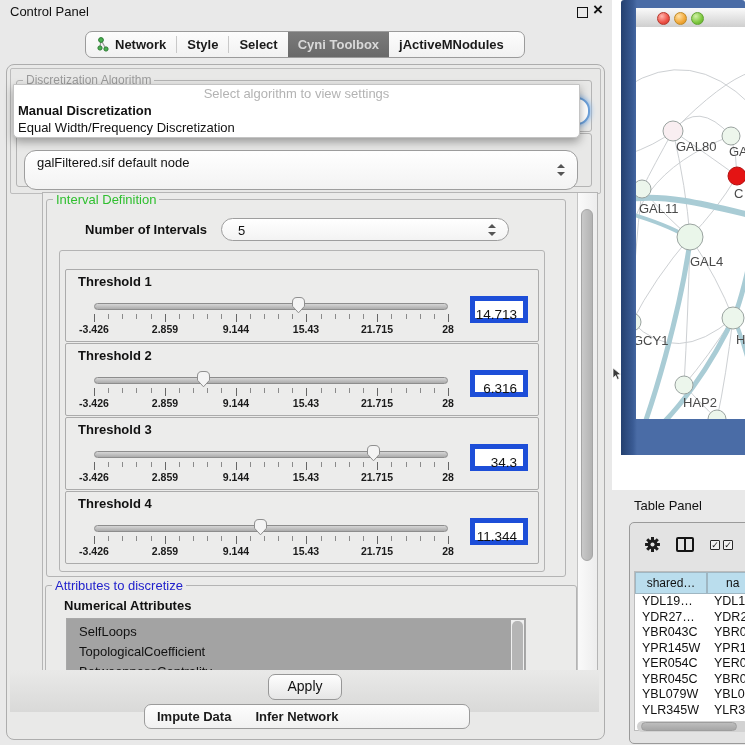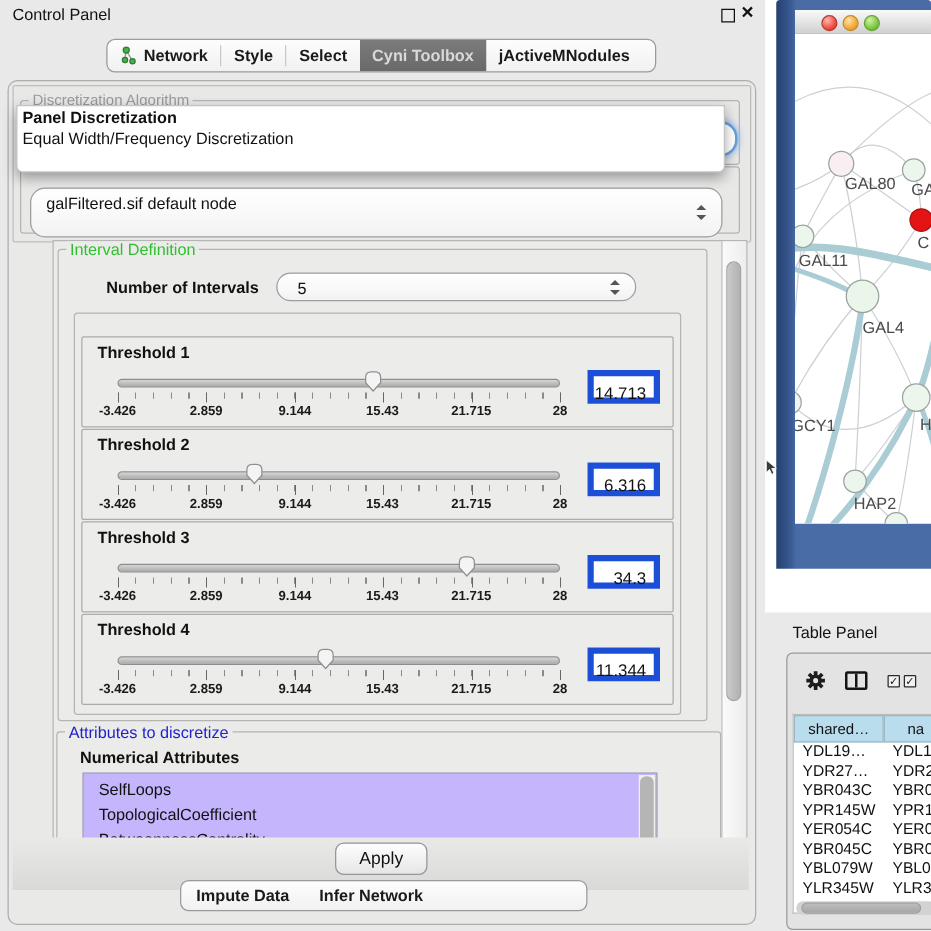--- a/index.html
+++ b/index.html
@@ -57,21 +57,21 @@
            background:linear-gradient(90deg,#c9c9c9,#b2b2b2);border:1px solid #a5a5a5;box-sizing:border-box;}
   .iv-group{left:3px;top:6px;width:518px;height:376px;}
   .iv-group>.group-label{background:#ebebea;color:#2fbf2f;font-size:13px;}
   .noi-label{left:38px;top:22px;font-size:13px;font-weight:bold;color:#111;}
   .noi-spinner{left:174px;top:18px;width:288px;height:23px;line-height:23px;padding-left:16px;box-sizing:border-box;}
   .th-group{left:12px;top:50px;width:484px;height:320px;}
   .th-group>.group-label{background:#ebebea;color:#2222cc;font-size:13px;}
   .at-group{left:2px;top:392px;width:530px;height:130px;}
   .at-group>.group-label{background:#ebebea;color:#2222cc;font-size:13px;}
   .at-sub{left:18px;top:12px;font-size:13px;font-weight:bold;color:#111;}
-  .at-list{left:20px;top:32px;width:458px;height:96px;background:#c4b5fd;border:1px solid #a8a8a8;}
+  .at-list{left:20px;top:32px;width:458px;height:96px;background:#a3a3a3;border:1px solid #a8a8a8;}
   .at-item{font-size:13px;line-height:20px;padding-left:12px;color:#111;}
   .at-list .vscroll2{position:absolute;right:1px;top:1px;width:13px;height:94px;background:#f0f0f0;}
   .at-list .thumb2{position:absolute;left:1px;top:1px;width:11px;height:62px;border-radius:5px;background:#b5b5b5;}
 
   .tbox{left:5px;width:472px;height:71px;background:#ececeb;border:1px solid #ababab;border-radius:2px;}
   .tbox-title{position:absolute;left:12px;top:4px;font-size:13px;font-weight:bold;color:#111;}
   .track{position:absolute;left:28px;top:33px;width:354px;height:7px;border-radius:4px;
          background:linear-gradient(#d6d6d6,#ababab);border:1px solid #8d8d8d;box-sizing:border-box;}
   .thumb{position:absolute;top:26px;width:15px;height:18px;}
   .ticks-minor{position:absolute;left:28px;top:44px;width:356px;height:5px;
@@ -174,21 +174,22 @@
 
   <div class="abs group td-group">
     <span class="group-label">Table Data</span>
   </div>
   <div class="abs combo gal-combo">
     <span>galFiltered.sif default node</span>
     <span class="spin"></span>
   </div>
 
   <div class="abs popup">
-    <div class="popup-row popup-bold">Panel Discretization</div>
+    <div class="popup-row popup-placeholder">Select algorithm to view settings</div>
+    <div class="popup-row popup-bold">Manual Discretization</div>
     <div class="popup-row">Equal Width/Frequency Discretization</div>
   </div>
 
   <div class="abs scrollpane">
 
     <div class="abs group iv-group">
       <span class="group-label">Interval Definition</span>
       <div class="abs noi-label">Number of Intervals</div>
       <div class="abs combo noi-spinner">
         <span>5</span>

